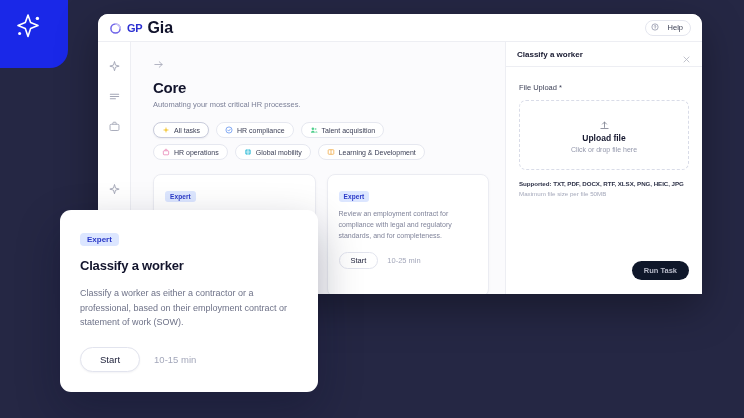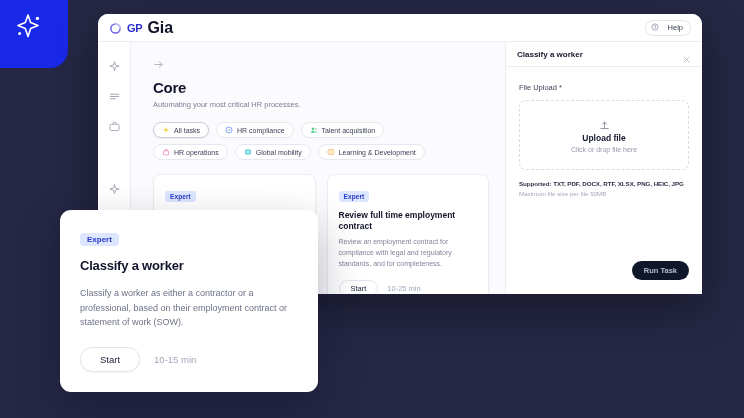--- a/index.html
+++ b/index.html
@@ -320,21 +320,20 @@
             <div class="tcard-title">Classify a worker</div>
             <div class="tcard-desc">Classify a worker as either a contractor or a professional, based on their employment contract or statement of work (SOW).</div>
             <div class="tcard-foot">
               <button class="start-btn">Start</button>
               <span class="dur">10-15 min</span>
             </div>
           </div>
 
           <div class="tcard">
             <span class="tag tag-expert">Expert</span>
-            <div class="tcard-title">Review full time employment contract</div>
             <div class="tcard-desc">Review an employment contract for compliance with legal and regulatory standards, and for completeness.</div>
             <div class="tcard-foot">
               <button class="start-btn">Start</button>
               <span class="dur">10-25 min</span>
             </div>
           </div>
 
           <div class="tcard">
             <span class="tag tag-core">Core</span>
             <div class="tcard-title">Summarize a policy</div>

